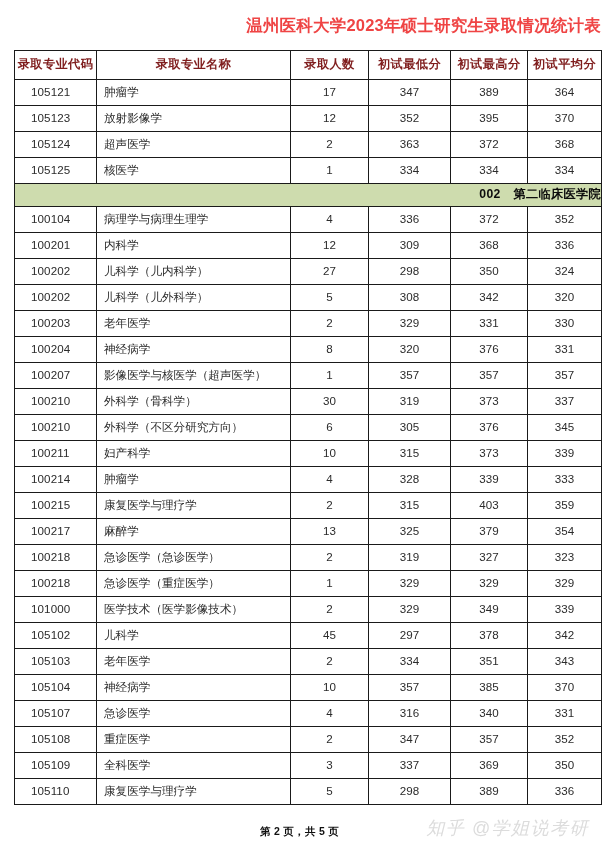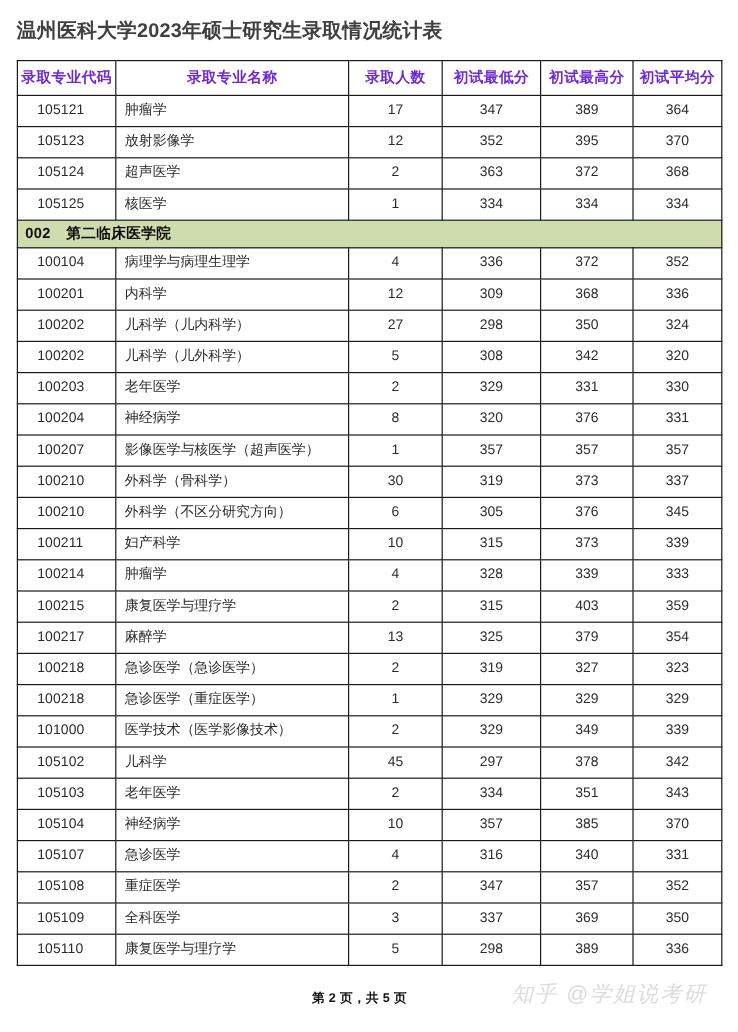--- a/index.html
+++ b/index.html
@@ -14,27 +14,27 @@
     position: relative;
     overflow: hidden;
   }
   .page {
     width: 615px;
     height: 860px;
     position: relative;
     padding: 0 14px;
   }
   .doc-title {
-    text-align: left;
+    text-align: right;
     font-size: 16.5px;
     font-weight: bold;
     letter-spacing: 0.2px;
     padding-top: 15px;
     padding-bottom: 13px;
-    color: #404040;
+    color: #ef4444;
     white-space: nowrap;
   }
   table.stats {
     width: 587px;
     border-collapse: collapse;
     table-layout: fixed;
     border: 1.6px solid #1a1a1a;
   }
   table.stats col.c-code   { width: 82px; }
   table.stats col.c-name   { width: 194px; }
@@ -50,33 +50,33 @@
     font-size: 11.6px;
     color: #2b2b2b;
     vertical-align: middle;
     line-height: 1.1;
   }
   table.stats thead th {
     font-weight: bold;
     font-size: 12.2px;
     text-align: center;
     height: 29px;
-    color: #6d28d9;
+    color: #7f1d1d;
     letter-spacing: 0.4px;
   }
   td.code  { text-align: left;   padding-left: 16px; letter-spacing: 0.1px; }
   td.name  { text-align: left;   padding-left: 7px; }
   td.num   { text-align: center; }
 
   tr.group-row td {
     background: #cedcae;
     font-weight: bold;
     font-size: 12.2px;
     color: #0d0d0d;
-    text-align: left;
+    text-align: right;
     padding-left: 6px;
     height: 23px;
     letter-spacing: 0.3px;
   }
   tr.group-row td .gcode { margin-right: 13px; }
 
   .footer {
     position: absolute;
     left: 14px;
     right: 30px;

